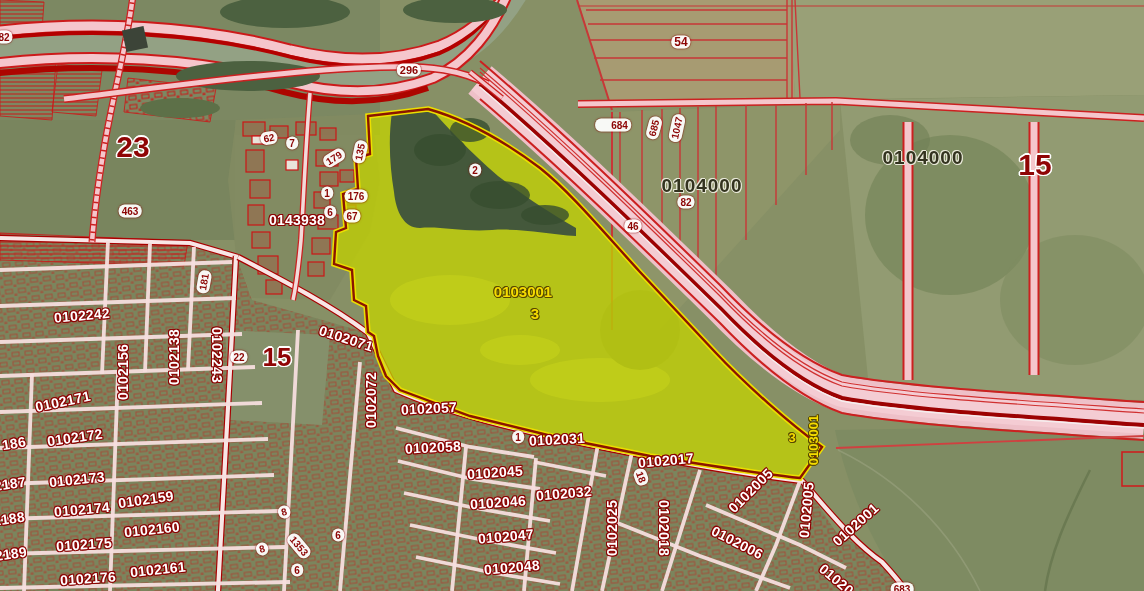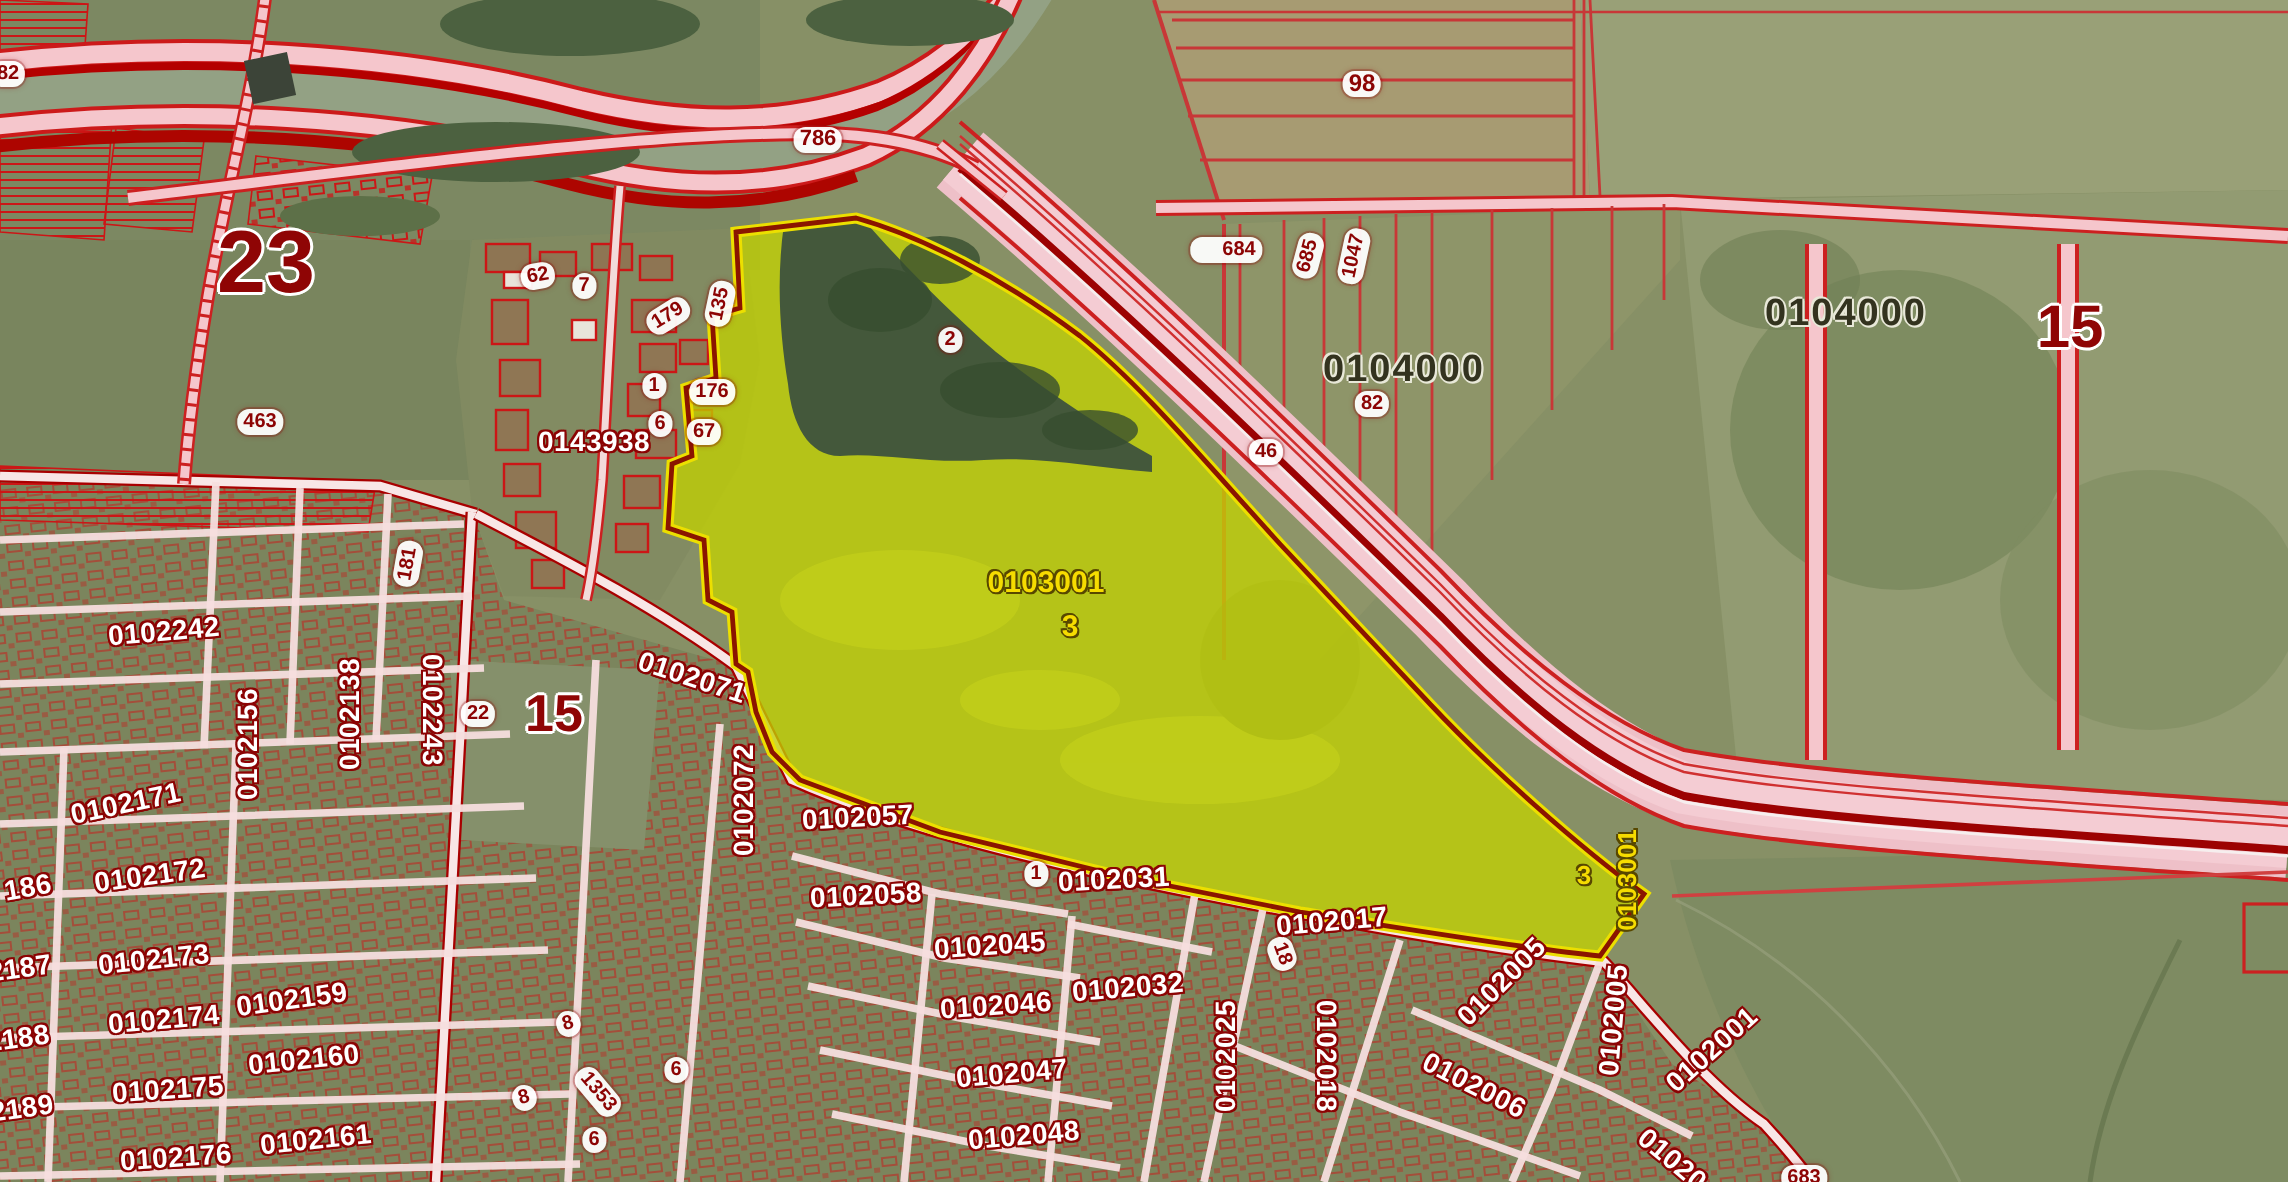--- a/index.html
+++ b/index.html
@@ -198,22 +198,22 @@
   </g>
   <path d="M368,116 L428,109 C460,118 500,138 540,168 C570,192 600,228 640,272 L715,352 C745,384 790,424 822,447 L800,478 C760,474 700,464 650,456 L560,438 L470,416 L400,390 L386,376 L378,356 L374,336 L368,332 L366,306 L354,300 L352,270 L334,264 L336,232 L346,228 L343,194 L358,189 L356,158 L370,154 Z" fill="none" stroke="#ecdf00" stroke-width="5.5"></path>
   <path d="M368,116 L428,109 C460,118 500,138 540,168 C570,192 600,228 640,272 L715,352 C745,384 790,424 822,447 L800,478 C760,474 700,464 650,456 L560,438 L470,416 L400,390 L386,376 L378,356 L374,336 L368,332 L366,306 L354,300 L352,270 L334,264 L336,232 L346,228 L343,194 L358,189 L356,158 L370,154 Z" fill="none" stroke="#8a1500" stroke-width="2.4"></path>
 
   <path d="M836,448 L1144,436" stroke="#d04040" stroke-width="1.8" fill="none"></path>
   <rect x="1122" y="452" width="30" height="34" fill="none" stroke="#cc2020" stroke-width="1.6"></rect>
 </svg>
 
 <div id="label-layer">
 <div class="lbl badge" style="left: 4px; top: 37px; transform: translate(-50%, -50%) rotate(0deg);">82</div>
-      <div class="lbl badge" style="left: 409px; top: 70px; font-size: 11px; transform: translate(-50%, -50%) rotate(0deg);">786</div>
-      <div class="lbl badge" style="left: 681px; top: 42px; font-size: 12px; transform: translate(-50%, -50%) rotate(0deg);">98</div>
+      <div class="lbl badge" style="left: 409px; top: 70px; font-size: 11px; transform: translate(-50%, -50%) rotate(0deg);">296</div>
+      <div class="lbl badge" style="left: 681px; top: 42px; font-size: 12px; transform: translate(-50%, -50%) rotate(0deg);">54</div>
       <div class="lbl badge" style="left: 613px; top: 125px; transform: translate(-50%, -50%) rotate(0deg); padding-left: 16px;">684</div>
       <div class="lbl badge" style="left: 654px; top: 128px; transform: translate(-50%, -50%) rotate(-75deg);">685</div>
       <div class="lbl badge" style="left: 677px; top: 128px; transform: translate(-50%, -50%) rotate(-78deg);">1047</div>
       <div class="lbl badge" style="left: 686px; top: 202px; transform: translate(-50%, -50%) rotate(0deg);">82</div>
       <div class="lbl badge" style="left: 633px; top: 226px; transform: translate(-50%, -50%) rotate(0deg);">46</div>
       <div class="lbl badge" style="left: 130px; top: 211px; transform: translate(-50%, -50%) rotate(0deg);">463</div>
       <div class="lbl badge" style="left: 269px; top: 138px; transform: translate(-50%, -50%) rotate(-10deg);">62</div>
       <div class="lbl badge" style="left: 292px; top: 143px; transform: translate(-50%, -50%) rotate(0deg);">7</div>
       <div class="lbl badge" style="left: 334px; top: 158px; transform: translate(-50%, -50%) rotate(-32deg);">179</div>
       <div class="lbl badge" style="left: 360px; top: 152px; transform: translate(-50%, -50%) rotate(-78deg);">135</div>
@@ -225,21 +225,21 @@
       <div class="lbl badge" style="left: 204px; top: 282px; transform: translate(-50%, -50%) rotate(-80deg);">181</div>
       <div class="lbl badge" style="left: 239px; top: 357px; transform: translate(-50%, -50%) rotate(0deg);">22</div>
       <div class="lbl badge" style="left: 518px; top: 437px; transform: translate(-50%, -50%) rotate(0deg);">1</div>
       <div class="lbl badge" style="left: 641px; top: 477px; transform: translate(-50%, -50%) rotate(70deg);">18</div>
       <div class="lbl badge" style="left: 284px; top: 512px; transform: translate(-50%, -50%) rotate(-15deg);">8</div>
       <div class="lbl badge" style="left: 262px; top: 549px; transform: translate(-50%, -50%) rotate(-15deg);">8</div>
       <div class="lbl badge" style="left: 299px; top: 546px; transform: translate(-50%, -50%) rotate(50deg);">1353</div>
       <div class="lbl badge" style="left: 338px; top: 535px; transform: translate(-50%, -50%) rotate(0deg);">6</div>
       <div class="lbl badge" style="left: 297px; top: 570px; transform: translate(-50%, -50%) rotate(0deg);">6</div>
       <div class="lbl badge" style="left: 902px; top: 589px; transform: translate(-50%, -50%) rotate(0deg);">683</div>
-      <div class="lbl big" style="left: 133px; top: 132px; font-size: 44px; transform: translate(-50%, -50%) rotate(0deg);">23</div>
+      <div class="lbl big" style="left: 133px; top: 146px; font-size: 30px; transform: translate(-50%, -50%) rotate(0deg);">23</div>
       <div class="lbl big" style="left: 1035px; top: 164px; font-size: 30px; transform: translate(-50%, -50%) rotate(0deg);">15</div>
       <div class="lbl big" style="left: 277px; top: 357px; font-size: 26px; transform: translate(-50%, -50%) rotate(0deg);">15</div>
       <div class="lbl area" style="left: 684px; top: 186px; transform: translate(-50%, -50%) rotate(0deg);">0104000</div>
       <div class="lbl area" style="left: 905px; top: 158px; transform: translate(-50%, -50%) rotate(0deg);">0104000</div>
       <div class="lbl block" style="left: 297px; top: 221px; transform: translate(-50%, -50%) rotate(0deg);">0143938</div>
       <div class="lbl block" style="left: 82px; top: 316px; transform: translate(-50%, -50%) rotate(-5deg);">0102242</div>
       <div class="lbl block" style="left: 124px; top: 372px; transform: translate(-50%, -50%) rotate(-90deg);">0102156</div>
       <div class="lbl block" style="left: 175px; top: 357px; transform: translate(-50%, -50%) rotate(-90deg);">0102138</div>
       <div class="lbl block" style="left: 216px; top: 355px; transform: translate(-50%, -50%) rotate(90deg);">0102243</div>
       <div class="lbl block" style="left: 63px; top: 402px; transform: translate(-50%, -50%) rotate(-12deg);">0102171</div>

